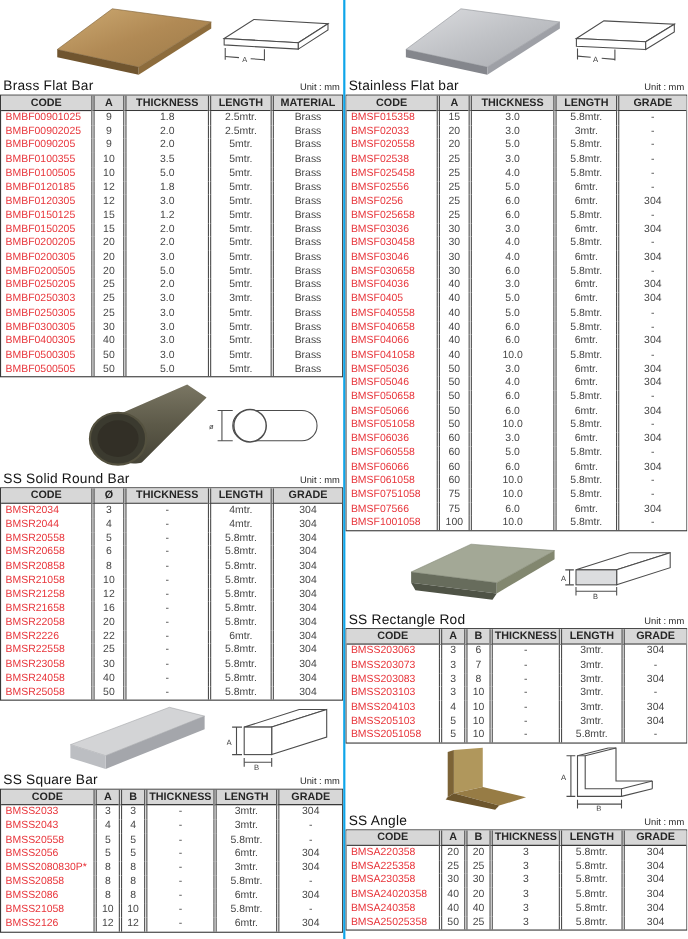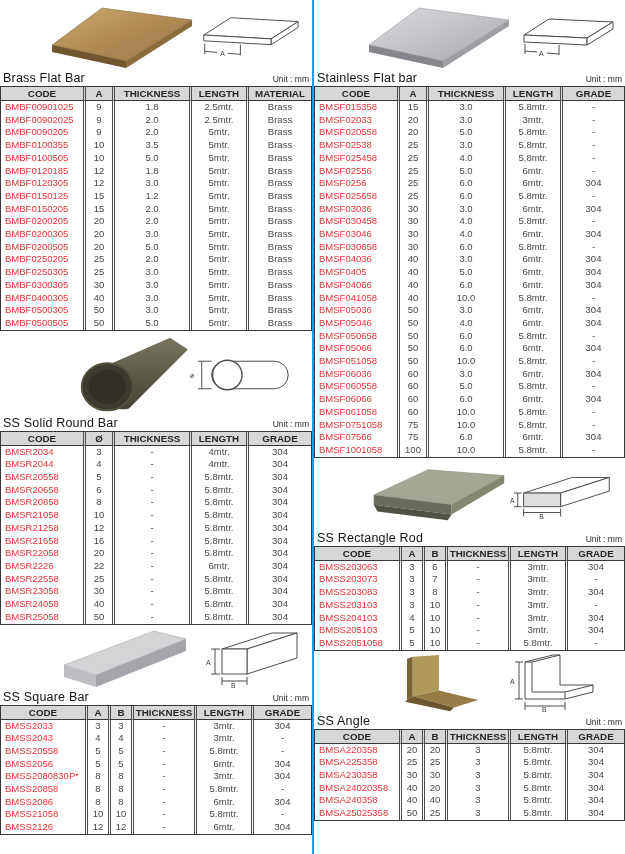--- a/index.html
+++ b/index.html
@@ -184,20 +184,27 @@
               <td>Brass</td>
             </tr>
             <tr>
               <td class="code">BMBF0250205</td>
               <td>25</td>
               <td>2.0</td>
               <td>5mtr.</td>
               <td>Brass</td>
             </tr>
             <tr>
+              <td class="code">BMBF0250303</td>
+              <td>25</td>
+              <td>3.0</td>
+              <td>3mtr.</td>
+              <td>Brass</td>
+            </tr>
+            <tr>
               <td class="code">BMBF0250305</td>
               <td>25</td>
               <td>3.0</td>
               <td>5mtr.</td>
               <td>Brass</td>
             </tr>
             <tr>
               <td class="code">BMBF0300305</td>
               <td>30</td>
               <td>3.0</td>
@@ -638,20 +645,34 @@
               <td>3.0</td>
               <td>6mtr.</td>
               <td>304</td>
             </tr>
             <tr>
               <td class="code">BMSF0405</td>
               <td>40</td>
               <td>5.0</td>
               <td>6mtr.</td>
               <td>304</td>
+            </tr>
+            <tr>
+              <td class="code">BMSF040558</td>
+              <td>40</td>
+              <td>5.0</td>
+              <td>5.8mtr.</td>
+              <td>-</td>
+            </tr>
+            <tr>
+              <td class="code">BMSF040658</td>
+              <td>40</td>
+              <td>6.0</td>
+              <td>5.8mtr.</td>
+              <td>-</td>
             </tr>
             <tr>
               <td class="code">BMSF04066</td>
               <td>40</td>
               <td>6.0</td>
               <td>6mtr.</td>
               <td>304</td>
             </tr>
             <tr>
               <td class="code">BMSF041058</td>

